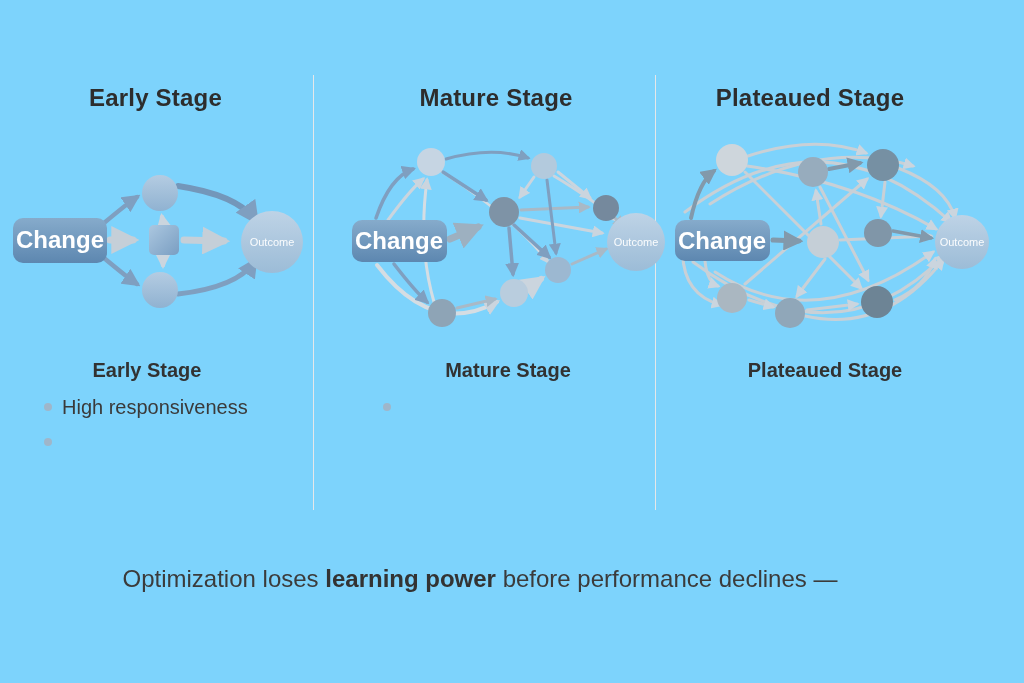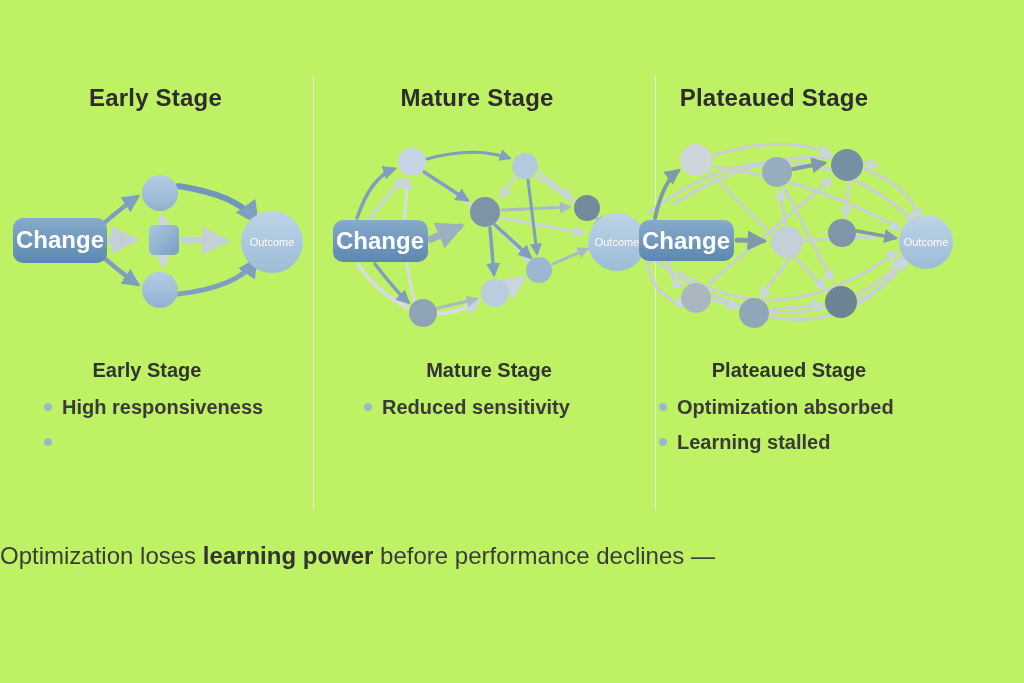--- a/index.html
+++ b/index.html
@@ -1,38 +1,38 @@
 <!DOCTYPE html>
 <html><head>
 <meta charset="utf-8">
 <style>
   html,body{margin:0;padding:0;background:#ffffff;}
-  #stage{position:relative;width:1024px;height:683px;background:#bef264;overflow:hidden;
+  #stage{position:relative;width:1024px;height:683px;background:#7dd3fc;overflow:hidden;
          font-family:"Liberation Sans","DejaVu Sans",sans-serif;}
   .divider{position:absolute;top:75px;height:435px;width:1px;background:#e5e7e9;}
   #div1{left:313px;} #div2{left:655px;}
   .panel{position:absolute;top:0;height:520px;}
   #panel1{left:0;width:313px;}
-  #panel2{left:313px;width:342px;}
-  #panel3{left:619px;width:369px;}
+  #panel2{left:313px;width:342px;padding-left:19px;}
+  #panel3{left:655px;width:369px;}
   .panel-title{margin-top:84px;font-size:24px;line-height:28px;font-weight:bold;
                color:#2d2d2d;text-align:center;letter-spacing:.2px;}
   .t-p1{padding-right:2px;} .t-p2{padding-right:14px;} .t-p3{padding-right:59px;}
   .diagram{display:block;margin-top:20px;width:100%;height:210px;}
   .subheading{font-size:20px;line-height:28px;font-weight:bold;color:#323232;
               text-align:center;margin-top:14px;}
   .s-p1{padding-right:19px;} .s-p2{padding-left:10px;} .s-p3{padding-right:29px;}
   .bullets{margin-top:10px;display:flex;flex-direction:column;gap:9px;}
   #panel1 .bullets{padding-left:44px;}
   #panel2 .bullets{padding-left:51px;}
   #panel3 .bullets{padding-left:40px;}
   .bullet-row{display:flex;align-items:flex-start;gap:10px;}
   .dot{flex:0 0 8px;width:8px;height:8px;border-radius:50%;background:#9fb6ca;margin-top:9px;}
-  .bullet-text{font-size:20px;line-height:26px;color:#3a3a3a;white-space:pre-line;font-weight:bold;}
-  #caption{position:absolute;left:0;right:64px;top:537px;
+  .bullet-text{font-size:20px;line-height:26px;color:#3a3a3a;white-space:pre-line;}
+  #caption{position:absolute;left:0;right:64px;top:560px;text-align:center;
            color:#3b3b3b;font-size:24px;line-height:38px;}
   #caption b{font-weight:bold;color:#333;}
   svg text{font-family:"Liberation Sans","DejaVu Sans",sans-serif;}
   .change-label{font-size:24px;font-weight:bold;fill:#ffffff;}
   .outcome-label{font-size:11px;fill:#ffffff;opacity:.95;}
 </style>
 </head>
 <body>
 
 <div id="stage">
@@ -147,21 +147,20 @@
       <circle cx="110" cy="181" r="14" fill="#8ea4b6"></circle>
       <rect x="20" y="88" width="95" height="42" rx="10" fill="url(#gChange)"></rect>
       <text x="67" y="117" text-anchor="middle" class="change-label">Change</text>
       <circle cx="304" cy="110" r="29" fill="url(#gOutcome)"></circle>
       <text x="304" y="114" text-anchor="middle" class="outcome-label">Outcome</text>
     </svg>
     <div class="subheading s-p2">Mature Stage</div>
     <div class="bullets">
       <div class="bullet-row">
         <span class="dot"></span>
-        <span class="bullet-text">Reduced sensitivity</span>
       </div>
     </div>
   </div>
 
   <div class="panel" id="panel3">
     <div class="panel-title t-p3">Plateaued Stage</div>
     <svg class="diagram" viewBox="0 0 369 210">
       <g fill="none" stroke-linecap="round" stroke="#c9d0d6" stroke-width="3">
         <path d="M30,80 Q170,-25 296,90" marker-end="url(#mLight)"></path>
         <path d="M55,72 Q160,5 258,34" marker-end="url(#mLight)"></path>
@@ -195,29 +194,19 @@
       <circle cx="223" cy="101" r="14" fill="#8096a8"></circle>
       <circle cx="77" cy="166" r="15" fill="#aab7c1"></circle>
       <circle cx="135" cy="181" r="15" fill="#90a7b9"></circle>
       <circle cx="222" cy="170" r="16" fill="#6d8495"></circle>
       <rect x="20" y="88" width="95" height="41" rx="10" fill="url(#gChange)"></rect>
       <text x="67" y="117" text-anchor="middle" class="change-label">Change</text>
       <circle cx="307" cy="110" r="27" fill="url(#gOutcome)"></circle>
       <text x="307" y="114" text-anchor="middle" class="outcome-label">Outcome</text>
     </svg>
     <div class="subheading s-p3">Plateaued Stage</div>
-    <div class="bullets">
-      <div class="bullet-row">
-        <span class="dot"></span>
-        <span class="bullet-text">Optimization absorbed</span>
-      </div>
-      <div class="bullet-row">
-        <span class="dot"></span>
-        <span class="bullet-text">Learning stalled</span>
-      </div>
-    </div>
   </div>
 
   <div id="caption">
     <div><span>Optimization loses </span><b>learning power</b><span> before performance declines —</span></div>
   </div>
 
 </div>
 
 </body></html>

